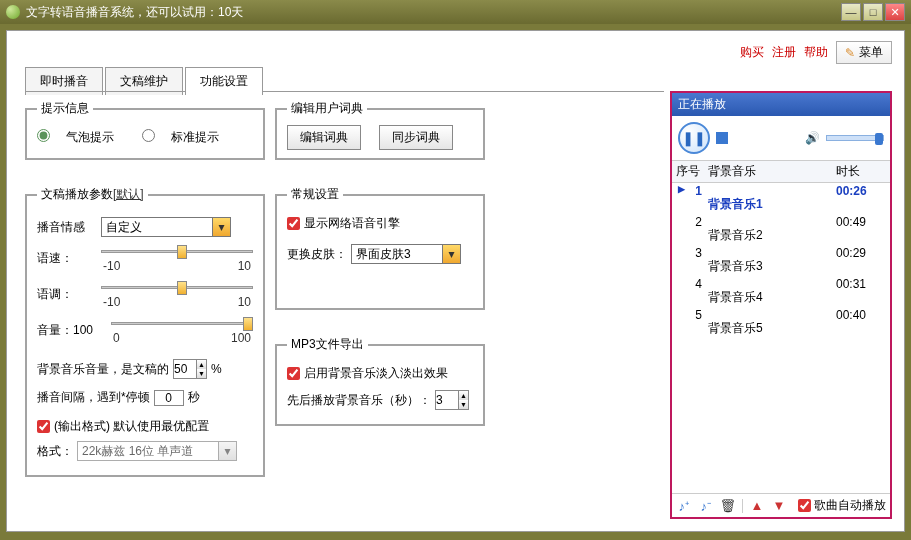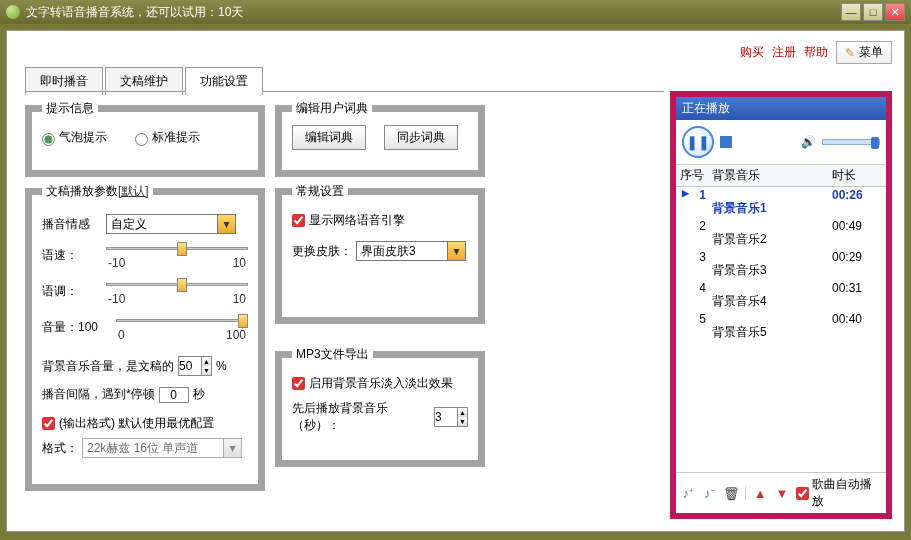--- a/index.html
+++ b/index.html
@@ -18,28 +18,28 @@
 .top-links a { color: #c00; text-decoration: none; cursor: pointer; }
 .menu-btn { border: 1px solid #aaa; background: linear-gradient(#fff,#eee); padding: 2px 8px; display: flex; align-items: center; gap: 4px; cursor: pointer; }
 .menu-btn .pencil-icon { color: #d88a2a; }
 
 .tabs { position: absolute; top: 36px; left: 18px; display: flex; }
 .tab { border: 1px solid #999; border-bottom: none; padding: 5px 14px; background: #f4f4f4; margin-right: 2px; cursor: pointer; }
 .tab.active { background: #fff; position: relative; z-index: 2; }
 
 .tab-panel { position: absolute; top: 60px; left: 18px; right: 240px; bottom: 12px; border-top: 1px solid #999; padding-top: 8px; }
 
-fieldset { border: 7px solid #a3a3a3; margin-bottom: 6px; padding: 8px 10px 20px; }
+fieldset { border: 2px solid #a3a3a3; margin-bottom: 26px; padding: 8px 10px 8px; }
 legend { padding: 0 4px; }
 
 .left-col { width: 240px; float: left; }
 .right-col { width: 210px; float: left; margin-left: 10px; }
 
 .radio-row { display: flex; gap: 28px; padding: 4px 0; }
-.radio-row label { display: flex; align-items: flex-end; gap: 4px; cursor: pointer; }
+.radio-row label { display: flex; align-items: flex-start; gap: 16px; cursor: pointer; }
 input[type=radio] { accent-color: #5a935a; }
 
 .btn { border: 1px solid #888; background: linear-gradient(#fff,#e6e6e6); padding: 3px 12px; cursor: pointer; }
 .btn-row { display: flex; gap: 18px; }
 
 .param-row { display: flex; align-items: center; margin: 6px 0; gap: 4px; }
 .param-label { width: 60px; }
 .combo { border: 1px solid #777; height: 20px; display: flex; align-items: center; background: #fff; }
 .combo-text { flex: 1; padding: 0 4px; }
 .combo-arrow { width: 18px; height: 100%; background: linear-gradient(#ffd968,#f0a830); display: flex; align-items: center; justify-content: center; border-left: 1px solid #777; color: #333; }
@@ -52,21 +52,21 @@
 .spin { width: 34px; height: 20px; border: 1px solid #888; display: flex; }
 .spin input { width: 22px; border: none; text-align: left; font-size: 12px; }
 .spin-arrows { width: 12px; display: flex; flex-direction: column; border-left: 1px solid #888; }
 .spin-arrows span { flex: 1; display: flex; align-items: center; justify-content: center; font-size: 7px; background: linear-gradient(#fff,#ddd); cursor: pointer; }
 
 .chk-row { display: flex; align-items: center; gap: 4px; margin: 4px 0; }
 input[type=checkbox] { accent-color: #d33; }
 
 .default-link { float: right; color: #333; text-decoration: underline; cursor: pointer; text-align: right; }
 
-.player-panel { position: absolute; top: 60px; right: 12px; width: 222px; bottom: 12px; border: 6px solid #be185d; display: flex; flex-direction: column; }
+.player-panel { position: absolute; top: 60px; right: 12px; width: 222px; bottom: 12px; border: 2px solid #be185d; display: flex; flex-direction: column; }
 .player-header { background: linear-gradient(#4a78d0, #2a58b0); color: #fff; padding: 3px 6px; }
 .player-controls { padding: 6px; display: flex; align-items: center; gap: 6px; border-bottom: 1px solid #ccc; }
 .play-btn { width: 32px; height: 32px; border-radius: 50%; border: 2px solid #4a88d8; background: radial-gradient(circle at 30% 30%, #fff, #cde3fb); display: flex; align-items: center; justify-content: center; color: #2a68c0; font-size: 14px; cursor: pointer; }
 .stop-btn { width: 12px; height: 12px; background: #3a78d0; cursor: pointer; }
 .vol-icon { color: #3a78d0; margin-left: auto; cursor: pointer; }
 .vol-bar { width: 58px; height: 6px; background: #cde0f8; border: 1px solid #8ab0e0; position: relative; }
 .vol-bar .thumb { position: absolute; right: 0; top: -3px; width: 8px; height: 12px; background: #3a78d0; border-radius: 2px; }
 
 .track-head { display: flex; padding: 2px 4px; border-bottom: 1px solid #ccc; font-weight: normal; background: #f4f6fa; }
 .track-head span:nth-child(1){ width: 32px; }

